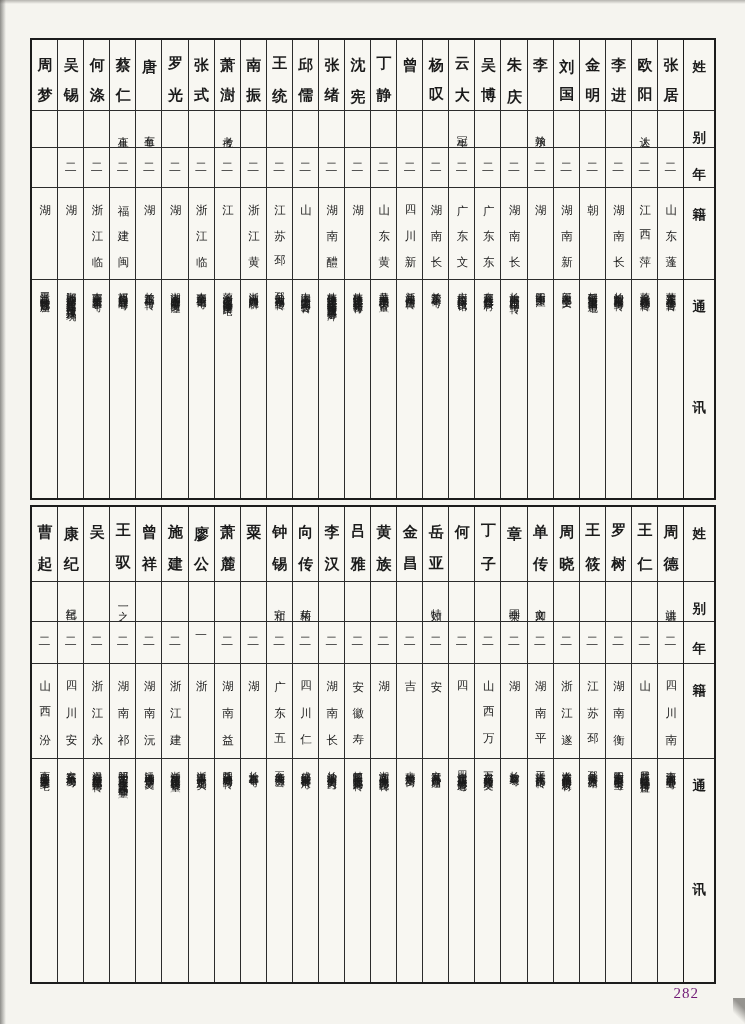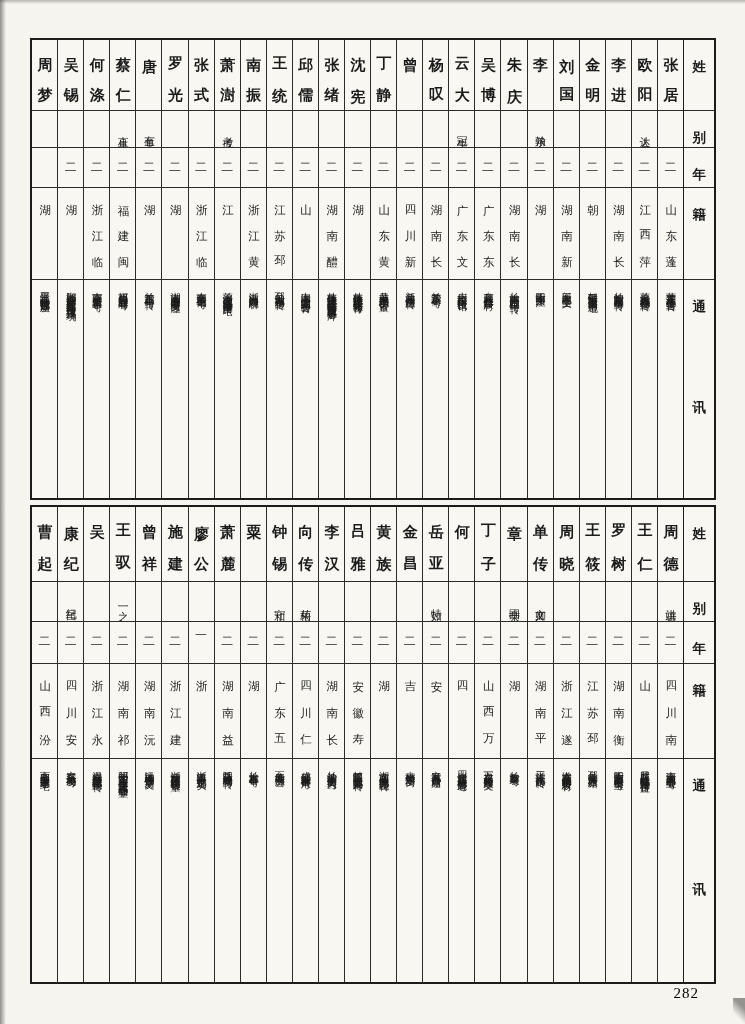--- a/index.html
+++ b/index.html
@@ -26,21 +26,21 @@
   .t1 .name-cell{height:74px;} .t1 .byname-cell{height:40px;} .t1 .age-cell{height:42px;} .t1 .origin-cell{height:95px;}
   .address-cell{flex:1;align-items:flex-start;padding-top:4px;}
   .vtext{display:inline-block;writing-mode:vertical-rl;text-orientation:upright;
          line-height:1;color:#1b1b1b;white-space:pre-wrap;}
   .name{font-size:15px;font-weight:600;height:calc(100% - 10px);text-align:justify;text-align-last:justify;}
   .byname{font-size:11px;letter-spacing:2px;}
   .age{font-size:12px;height:calc(100% - 12px);text-align:justify;text-align-last:justify;}
   .origin{font-size:11.5px;height:calc(100% - 14px);text-align:justify;text-align-last:justify;}
   .address{font-size:10px;letter-spacing:1px;max-height:100%;}
   .hdr-label{font-size:13.5px;font-weight:600;height:calc(100% - 16px);text-align:justify;text-align-last:justify;}
-  .page-number{position:absolute;top:985px;right:46px;font-size:15px;letter-spacing:1px;color:#000000;
+  .page-number{position:absolute;top:985px;right:46px;font-size:15px;letter-spacing:1px;color:#701a75;
                font-family:"Liberation Serif","DejaVu Serif",serif;}
 </style>
 </head>
 <body>
 
 <div class="page">
   <div class="edge-left"></div>
   <div class="edge-top"></div>
   <div class="corner-mark"></div>
 

